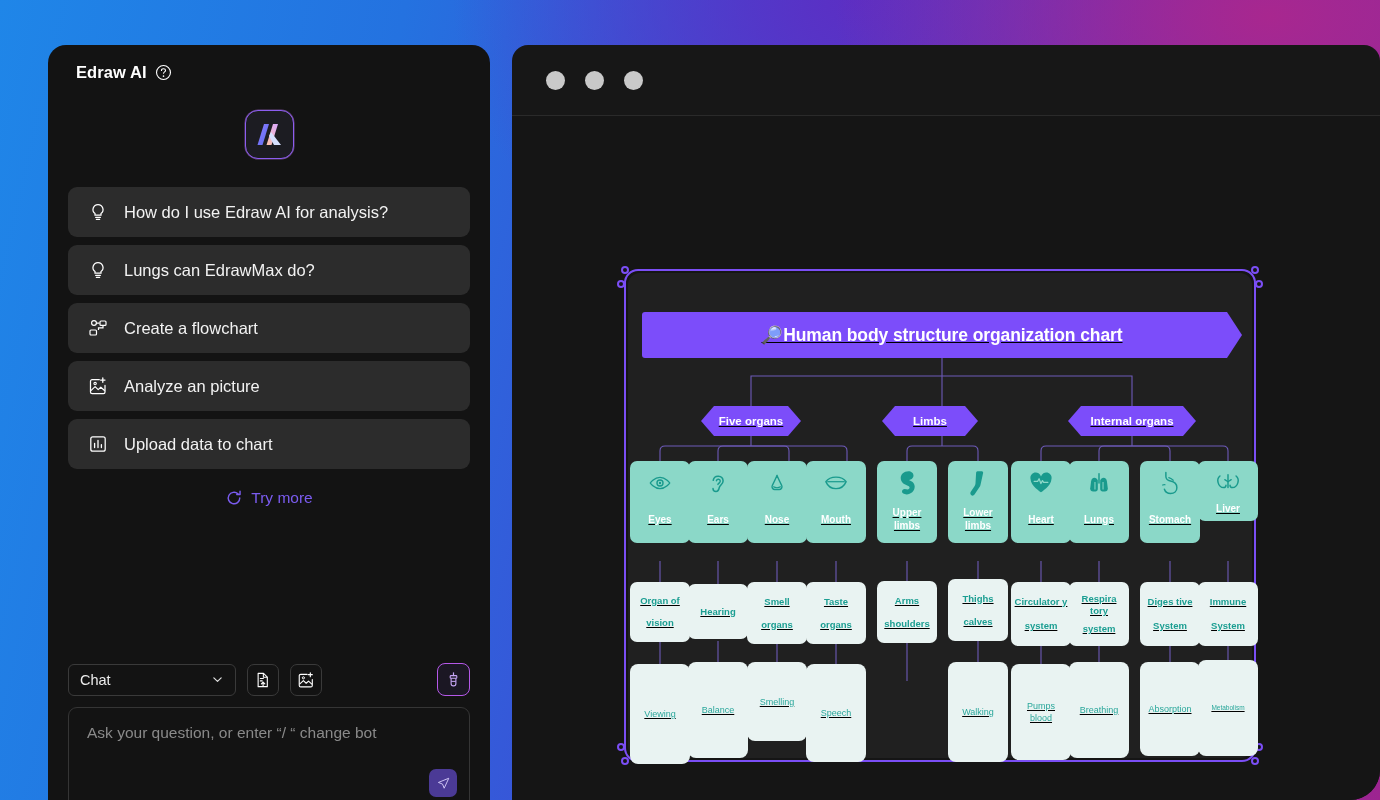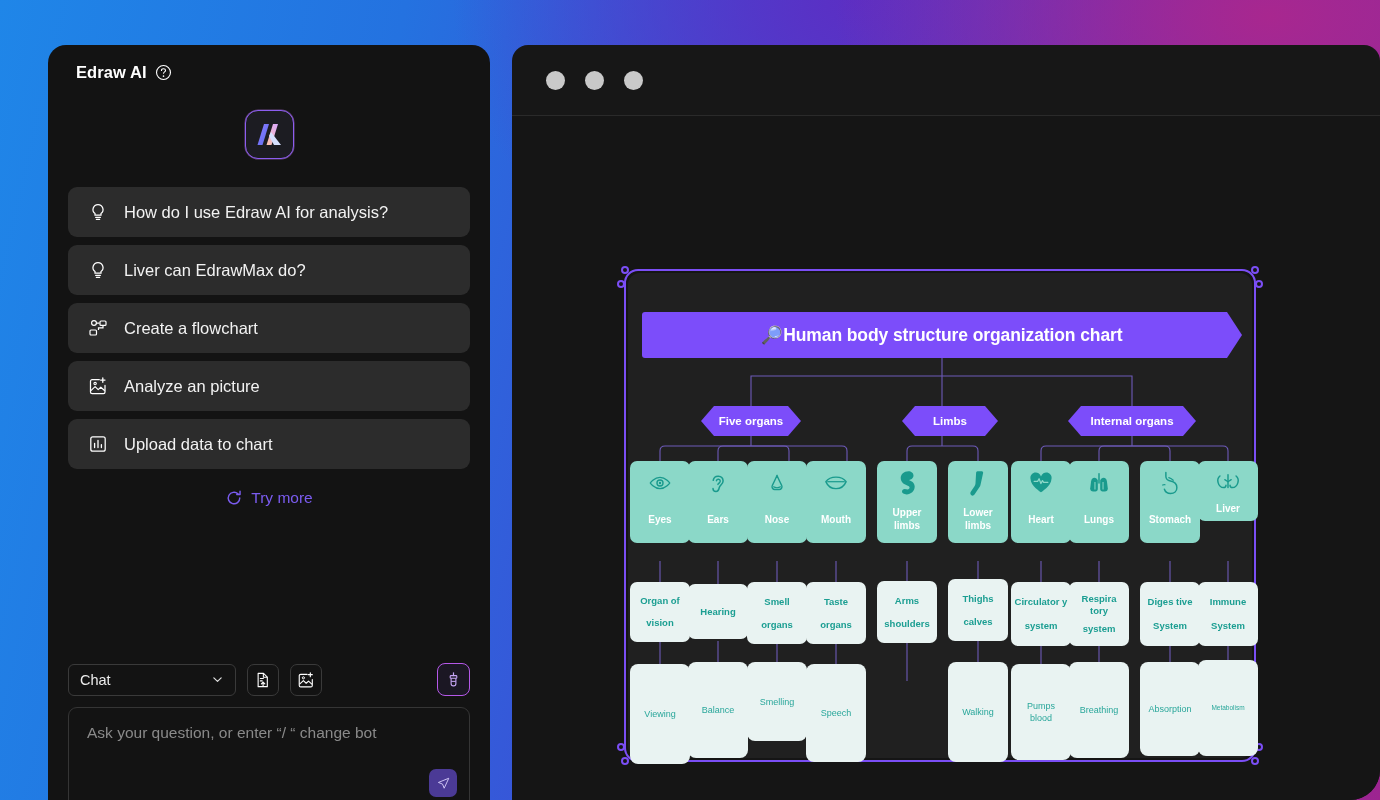--- a/index.html
+++ b/index.html
@@ -123,21 +123,21 @@
   .h-tl2 { left: -9px; top: 9px; } .h-tr2 { right: -9px; top: 9px; }
   .h-bl2 { left: -9px; bottom: 9px; } .h-br2 { right: -9px; bottom: 9px; }
 
   .chart-bg {
     position: absolute; left: 116px; top: 157px; width: 624px; height: 485px;
     background: #202020; border-radius: 12px;
   }
 
   
   #diagram { position: absolute; left: 0; top: 0; width: 868px; height: 684px; }
-  .node { position: absolute; }
+  .node { position: absolute; text-decoration: underline; }
 
   .title-node {
     left: 130px; top: 196px; width: 600px; height: 46px;
     background: #7c4dfa;
     clip-path: polygon(0 0, calc(100% - 15px) 0, 100% 50%, calc(100% - 15px) 100%, 0 100%);
     display: flex; align-items: center; justify-content: center;
     border-radius: 3px;
   }
   .title-inner {
     color: #fff; font-size: 17.5px; font-weight: bold; letter-spacing: -.1px;
@@ -233,21 +233,21 @@
         <span class="sugg-lb">How do I use Edraw AI for analysis?</span>
       </div>
 
       <div class="sugg">
         <span class="sugg-ic">
           <svg viewBox="0 0 20 20" fill="none">
             <path d="M10 2.6a5 5 0 00-3 9v1.6h6v-1.6a5 5 0 00-3-9z" stroke="#fff" stroke-width="1.25"></path>
             <path d="M7.6 15.3h4.8M8.4 17.4h3.2" stroke="#fff" stroke-width="1.25" stroke-linecap="round"></path>
           </svg>
         </span>
-        <span class="sugg-lb">Liver can EdrawMax do?</span>
+        <span class="sugg-lb">Lungs can EdrawMax do?</span>
       </div>
 
       <div class="sugg">
         <span class="sugg-ic">
           <svg viewBox="0 0 20 20" fill="none">
             <circle cx="6" cy="5" r="2.4" stroke="#fff" stroke-width="1.2"></circle>
             <rect x="12" y="3" width="6" height="4.4" rx="1" stroke="#fff" stroke-width="1.2"></rect>
             <rect x="2" y="12" width="6.5" height="5" rx="1" stroke="#fff" stroke-width="1.2"></rect>
             <path d="M8.6 5.2h3M15 7.6v2.2h-4.5v2.3" stroke="#fff" stroke-width="1.2"></path>
           </svg>
@@ -422,21 +422,21 @@
 
       <div id="diagram">
 
         <div class="node title-node">
           <span class="title-inner">🔎Human body structure organization chart</span>
         </div>
 
         <div class="node hex" style="left:189px; top:290px; width:100px;">
           <span class="hex-lb">Five organs</span>
         </div>
-        <div class="node hex" style="left:390px; top:290px; width:96px;">
+        <div class="node hex" style="left:370px; top:290px; width:96px;">
           <span class="hex-lb">Limbs</span>
         </div>
         <div class="node hex" style="left:556px; top:290px; width:128px;">
           <span class="hex-lb">Internal organs</span>
         </div>
 
         <div class="node card1" style="left:118px; top:345px; height:82px;">
           <span class="ico">
             <svg width="22" height="16" viewBox="0 0 24 16" fill="none">
               <path d="M1.4 8S5.4 1.8 12 1.8 22.6 8 22.6 8 18.6 14.2 12 14.2 1.4 8 1.4 8z" stroke="#199a8d" stroke-width="1.5"></path>

